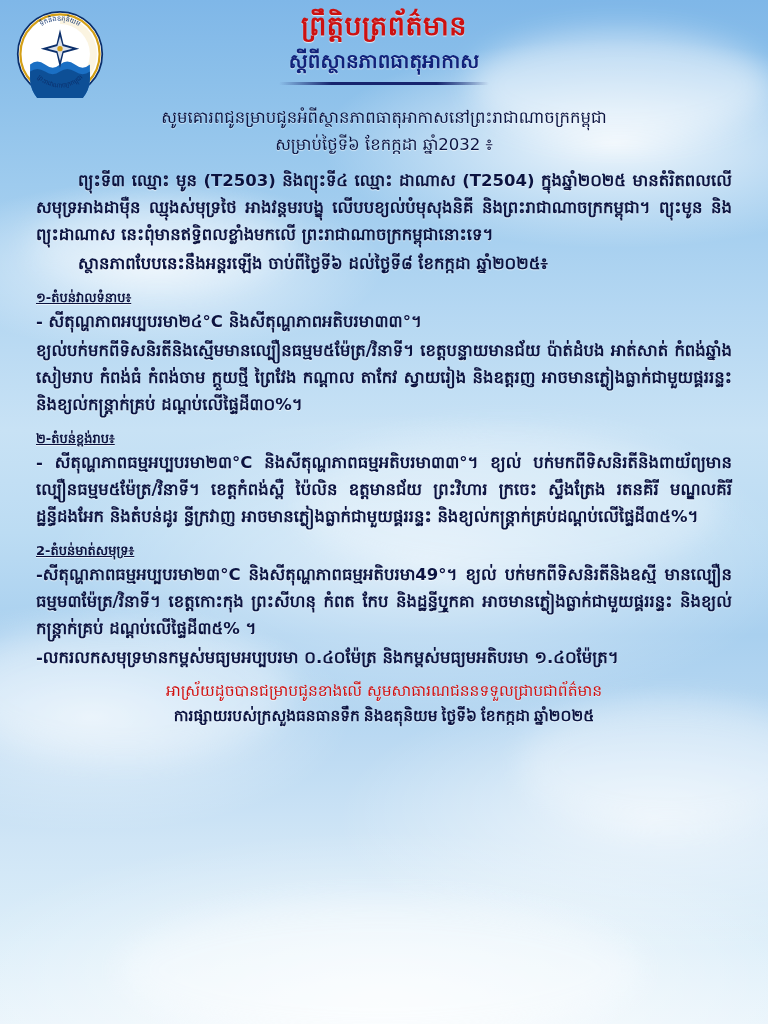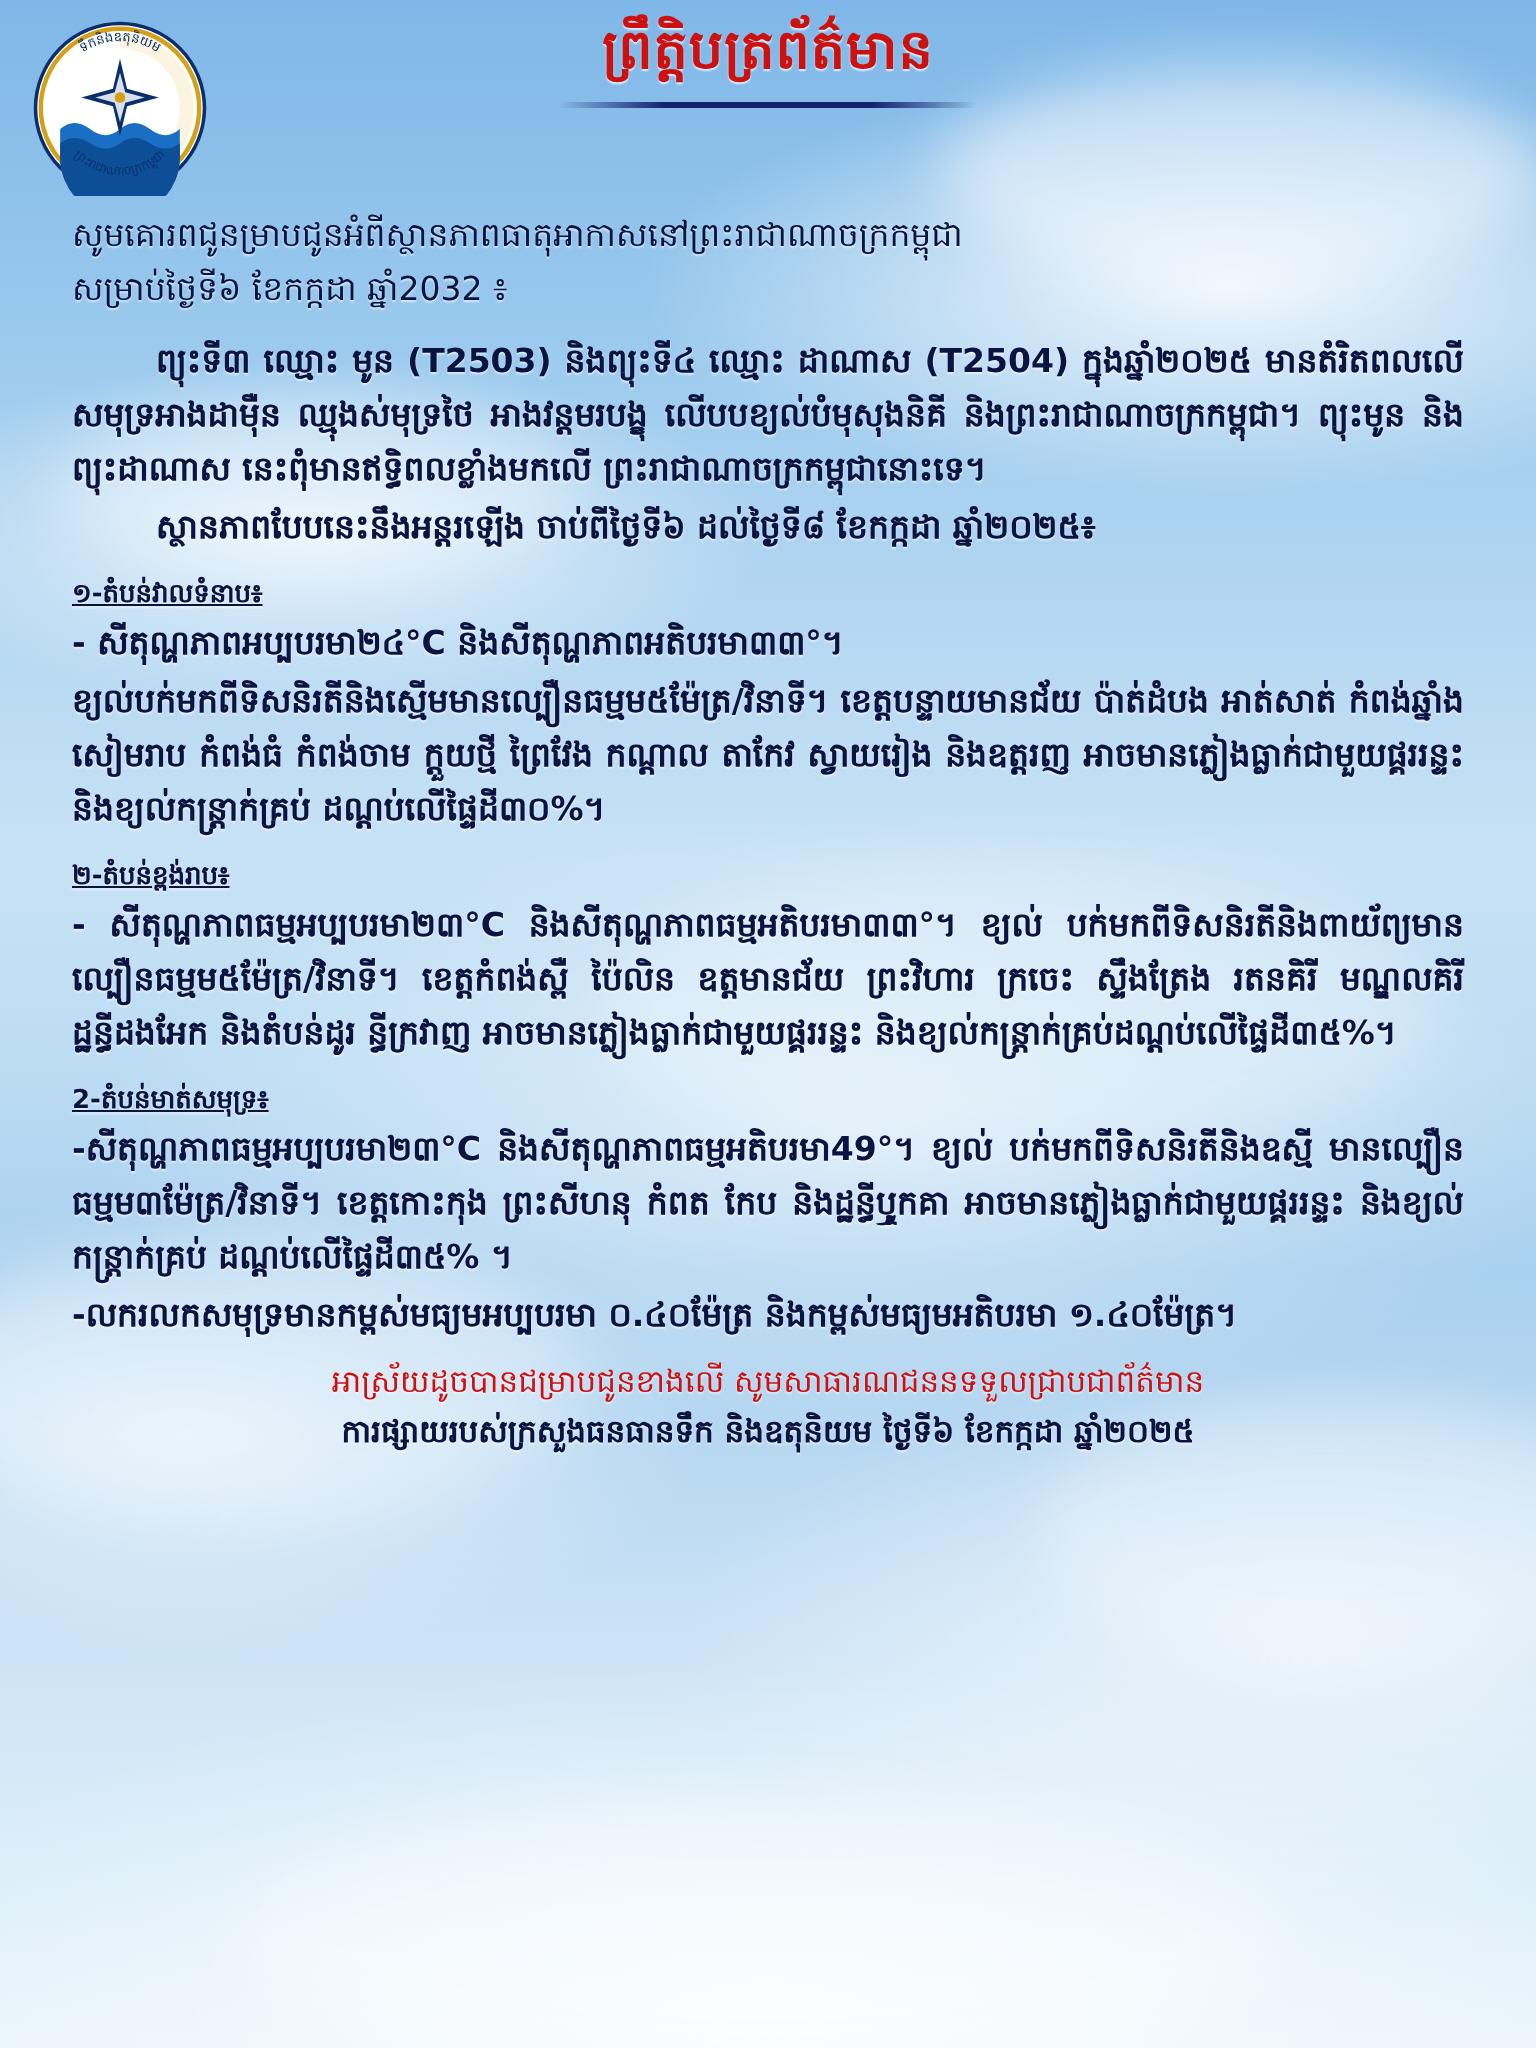--- a/index.html
+++ b/index.html
@@ -100,20 +100,21 @@
     top: 105px;
     width: 768px;
     padding: 0 36px;
     box-sizing: border-box;
     color: #0b1340;
     font-size: 16.5px;
     line-height: 1.62;
     text-shadow: 0 1px 1px rgba(255,255,255,0.6);
   }
   .intro {
+    text-align: center;
     margin-bottom: 4px;
   }
   .intro-line {
     display: block;
   }
   p.para {
     margin: 0 0 2px 0;
     text-align: justify;
     text-justify: inter-word;
     font-weight: bold;
@@ -137,20 +138,21 @@
     font-size: 15.5px;
     font-weight: normal;
     line-height: 1.6;
   }
   .footer-blue {
     text-align: center;
     color: #0b1340;
     font-size: 15.5px;
     font-weight: bold;
     line-height: 1.6;
+    font-family: Liberation Serif, serif;
   }
   .spacer-sm { height: 6px; }
 </style>
 </head>
 <body>
 
 <div id="poster">
 
   <div class="cloud c1"></div>
   <div class="cloud c2"></div>
@@ -179,20 +181,21 @@
     <text font-size="7.5" fill="#0b2f6b" font-family="DejaVu Sans, sans-serif">
       <textPath href="#arcTop" startOffset="50%" text-anchor="middle">ទឹកនិងឧតុនិយម</textPath>
     </text>
     <text font-size="7" fill="#0b2f6b" font-family="DejaVu Sans, sans-serif">
       <textPath href="#arcBot" startOffset="50%" text-anchor="middle">ព្រះរាជាណាចក្រកម្ពុជា</textPath>
     </text>
   </svg>
 
   <div class="header-block">
     <div class="title-main">ព្រឹត្តិបត្រព័ត៌មាន</div>
+    <div class="title-sub">ស្ដីពីស្ថានភាពធាតុអាកាស</div>
     <div class="divider"></div>
   </div>
 
   <div id="content">
 
     <div class="intro">
       <span class="intro-line">សូមគោរពជូនម្រាបជូនអំពីស្ថានភាពធាតុអាកាសនៅព្រះរាជាណាចក្រកម្ពុជា</span>
       <span class="intro-line">សម្រាប់ថ្ងៃទី៦ ខែកក្កដា ឆ្នាំ2032 ៖</span>
     </div>
 

